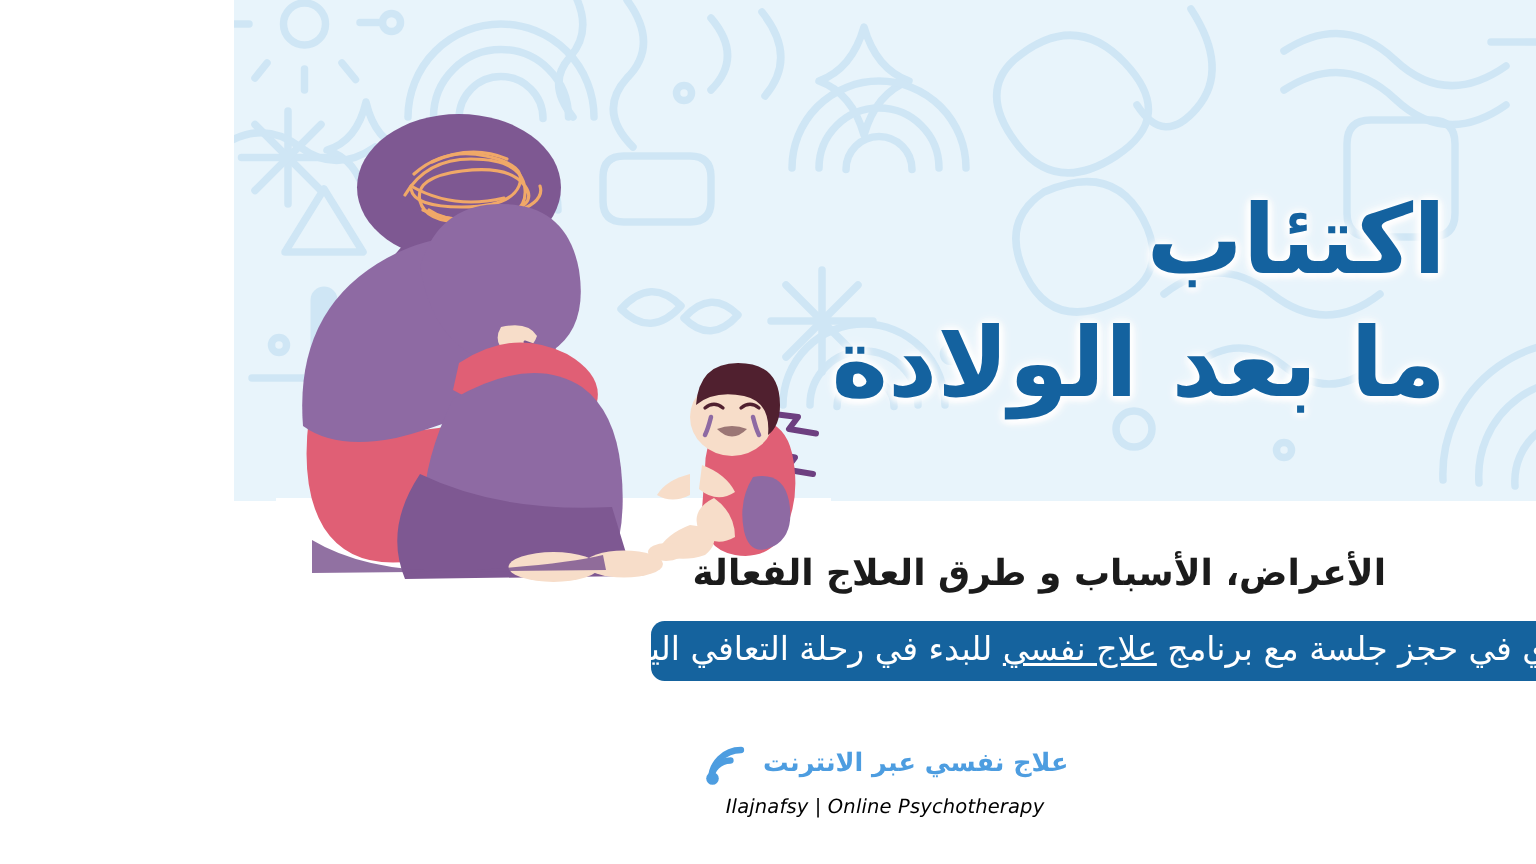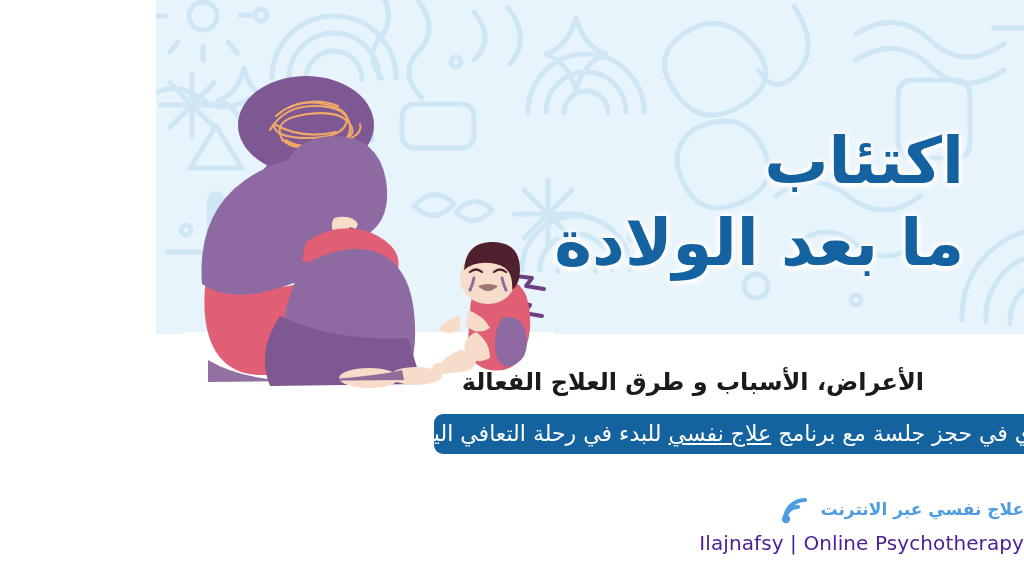--- a/index.html
+++ b/index.html
@@ -50,25 +50,25 @@
   }
   .cta-text{
     direction:rtl;color:#ffffff;font-size:22px;font-weight:500;
     line-height:1;white-space:nowrap;
   }
   .cta-text u{text-decoration:underline;text-underline-offset:2px;}
 
   
   .logo{
     position:absolute;left:0;right:0;top:494px;
-    display:flex;flex-direction:column;align-items:flex-start;gap:2px;
+    display:flex;flex-direction:column;align-items:center;gap:2px;
   }
   .logo-row{display:flex;flex-direction:row-reverse;align-items:center;gap:9px;direction:rtl;}
   .logo-ar{color:#4d9de0;font-size:17px;font-weight:bold;direction:rtl;line-height:1;}
-  .logo-en{color:#4c1d95;font-size:20px;direction:ltr;letter-spacing:.1px;margin-top:5px;}
+  .logo-en{color:#000000;font-size:13px;direction:ltr;letter-spacing:.1px;margin-top:5px;font-style:italic;}
   .wifi-icon{display:block;width:32px;height:30px;}
 
   
   .illo{position:absolute;left:28px;top:70px;width:370px;height:330px;}
 </style>
 </head>
 <body>
 
 <div class="canvas">
 

